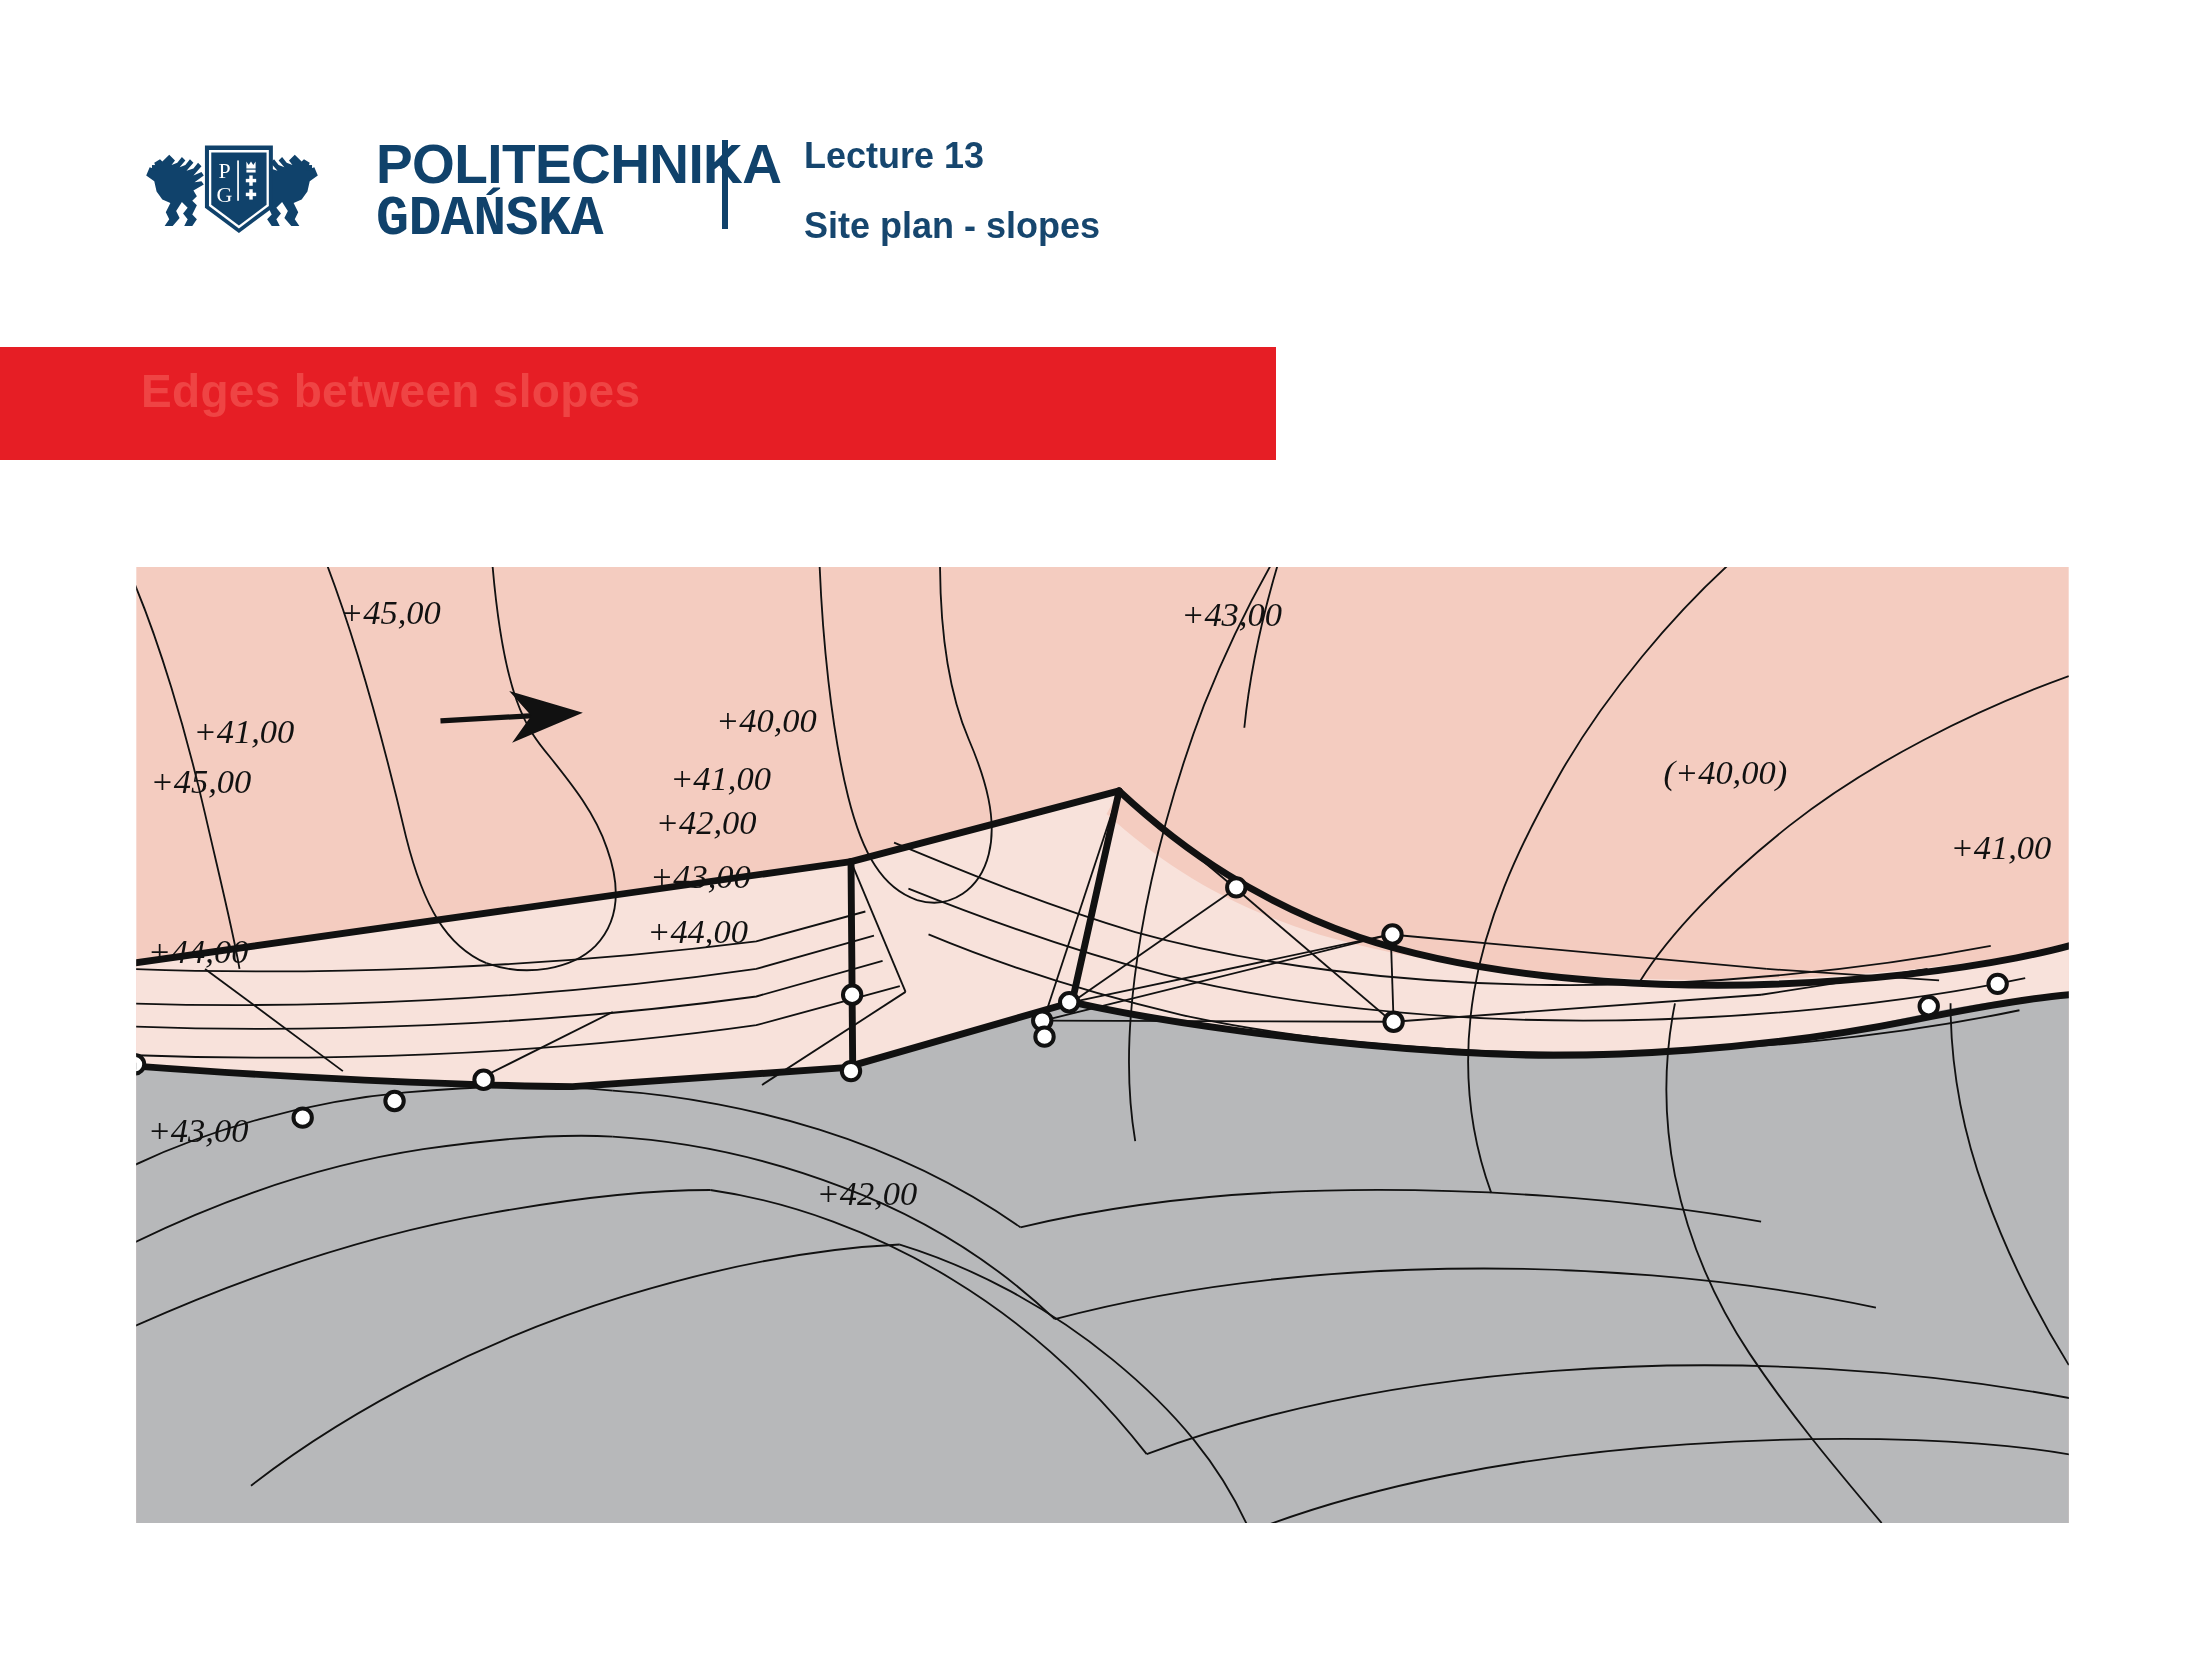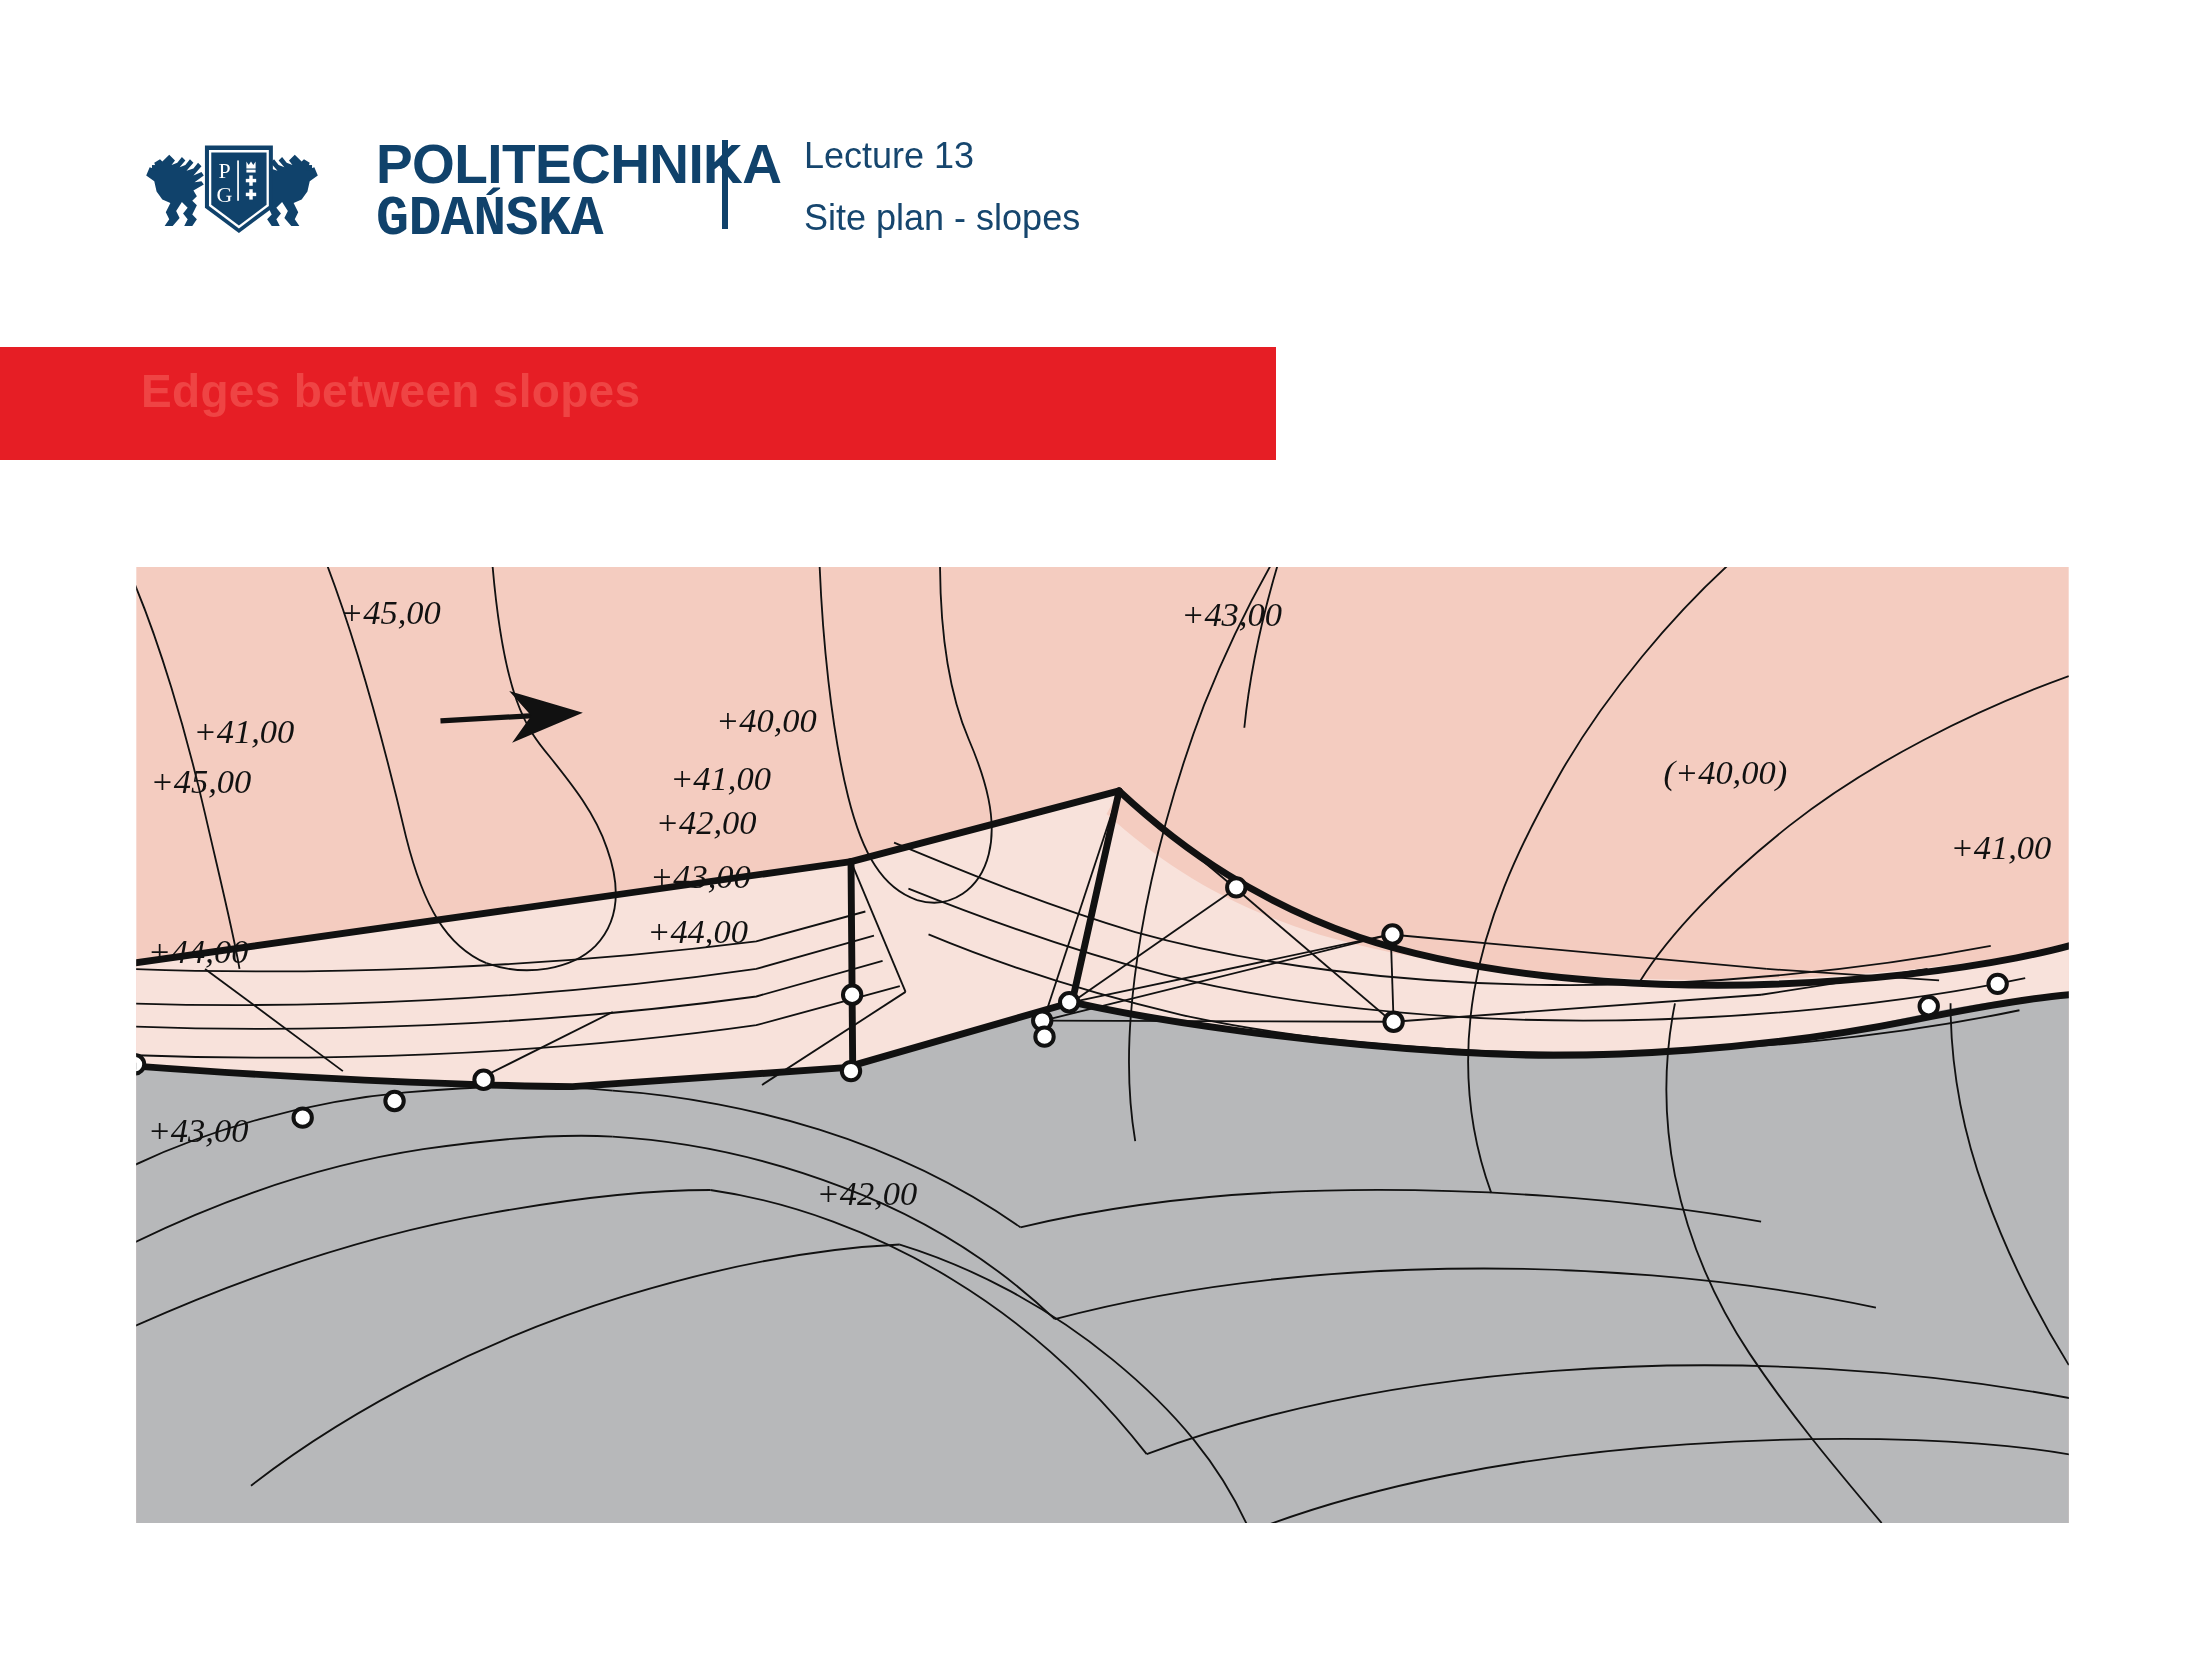--- a/index.html
+++ b/index.html
@@ -52,26 +52,26 @@
     width: 6.3px;
     height: 89px;
     background: #10426B;
   }
 
   #lecture-block {
     position: absolute;
     left: 804px;
     top: 138px;
     color: #16466E;
-    font-weight: normal;
+    font-weight: bold;
     font-size: 36px;
     line-height: 1.0;
   }
   #lecture-title { display:block; }
-  #lecture-subtitle { display:block; margin-top: 26px; }
+  #lecture-subtitle { display:block; margin-top: 34px; }
 
   
   #title-banner {
     position: absolute;
     left: 0;
     top: 347px;
     width: 1276px;
     height: 113px;
     background: #E61E25;
   }

